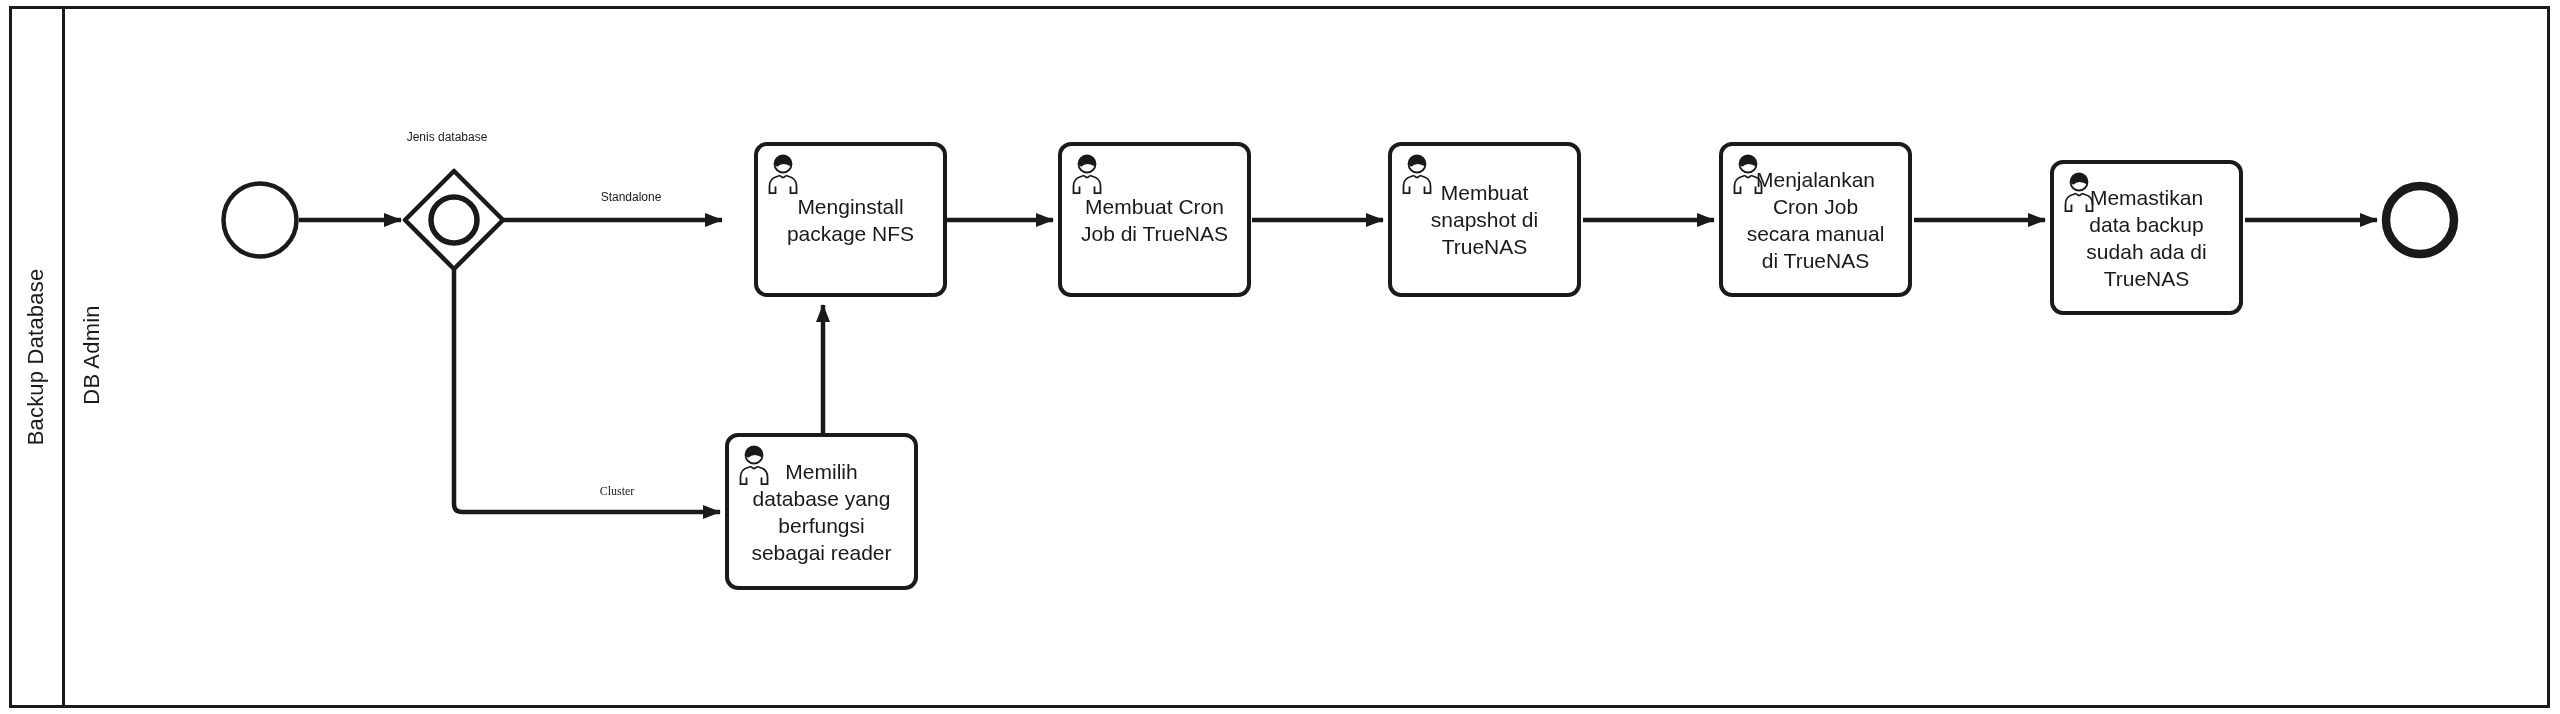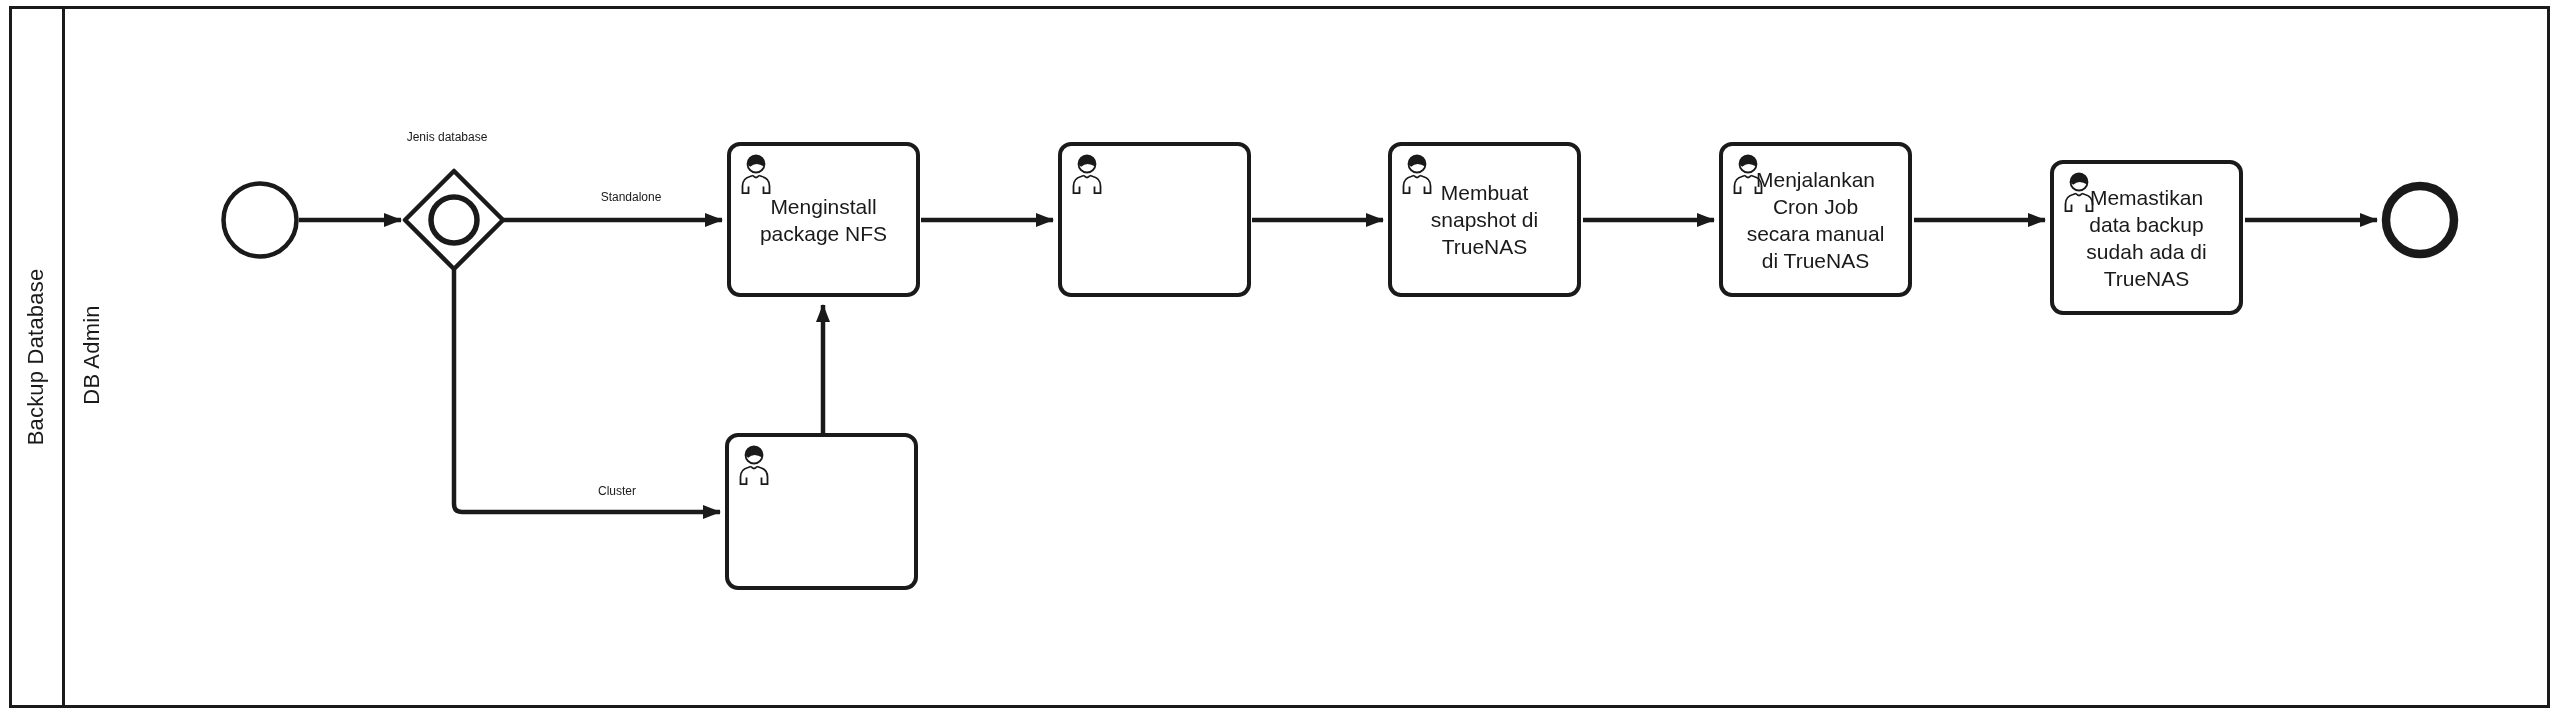--- a/index.html
+++ b/index.html
@@ -86,40 +86,42 @@
     <circle class="shape" cx="260" cy="220" r="36.5" stroke-width="4.5"></circle>
 
     <polygon class="shape" points="454,171 503,220 454,269 405,220" stroke-width="4.5" stroke-linejoin="round"></polygon>
     <circle class="shape" cx="454" cy="220" r="23" fill="none" stroke-width="5.5"></circle>
 
     <circle class="shape" cx="2420" cy="220" r="34" stroke-width="8.5"></circle>
   </svg>
 
   <div class="node-label" style="left:447px;top:137px;">Jenis database</div>
   <div class="node-label" style="left:616px;top:197px;margin-left:15px;">Standalone</div>
-  <div class="node-label" style="left:617px;top:491px;">Cluster</div>
+  <div class="node-label" style="left:617px;top:491px;font-family:Liberation Serif, serif;">Cluster</div>
 
-  <div class="task" style="left:727px;top:142px;align-items:center;">
+  <div class="task" style="left:754px;top:142px;align-items:center;">
     <svg class="task-icon" viewBox="0 0 36 44">
       <circle cx="18" cy="13" r="8.5" fill="#fff" stroke="#1a1a1a" stroke-width="1.8"></circle>
       <path d="M9.7,11.5 A8.5,8.5 0 0 1 26.3,10.8 L26.2,15.6 Q18,10.2 12.2,15.8 L10.4,14.4 Q9.8,13 9.7,11.5 Z" fill="#1a1a1a"></path>
       <path d="M4.5,43 V35 Q4.5,27.5 12,25.5 L15,24.5 M31.5,43 V35 Q31.5,27.5 24,25.5 L21,24.5 M15,24.5 Q18,28.5 21,24.5" fill="none" stroke="#1a1a1a" stroke-width="1.8"></path>
       <path d="M4.5,42.2 H10.5 V35.5 M31.5,42.2 H25.5 V35.5" fill="none" stroke="#1a1a1a" stroke-width="1.8"></path>
     </svg>
     <span class="task-label">Menginstall
 package NFS</span>
   </div>
 
   <div class="task" style="left:1058px;top:142px;">
     <svg class="task-icon" viewBox="0 0 36 44">
       <circle cx="18" cy="13" r="8.5" fill="#fff" stroke="#1a1a1a" stroke-width="1.8"></circle>
       <path d="M9.7,11.5 A8.5,8.5 0 0 1 26.3,10.8 L26.2,15.6 Q18,10.2 12.2,15.8 L10.4,14.4 Q9.8,13 9.7,11.5 Z" fill="#1a1a1a"></path>
       <path d="M4.5,43 V35 Q4.5,27.5 12,25.5 L15,24.5 M31.5,43 V35 Q31.5,27.5 24,25.5 L21,24.5 M15,24.5 Q18,28.5 21,24.5" fill="none" stroke="#1a1a1a" stroke-width="1.8"></path>
       <path d="M4.5,42.2 H10.5 V35.5 M31.5,42.2 H25.5 V35.5" fill="none" stroke="#1a1a1a" stroke-width="1.8"></path>
     </svg>
+    <span class="task-label">Membuat Cron
+Job di TrueNAS</span>
   </div>
 
   <div class="task" style="left:1388px;top:142px;text-align:center;">
     <svg class="task-icon" viewBox="0 0 36 44">
       <circle cx="18" cy="13" r="8.5" fill="#fff" stroke="#1a1a1a" stroke-width="1.8"></circle>
       <path d="M9.7,11.5 A8.5,8.5 0 0 1 26.3,10.8 L26.2,15.6 Q18,10.2 12.2,15.8 L10.4,14.4 Q9.8,13 9.7,11.5 Z" fill="#1a1a1a"></path>
       <path d="M4.5,43 V35 Q4.5,27.5 12,25.5 L15,24.5 M31.5,43 V35 Q31.5,27.5 24,25.5 L21,24.5 M15,24.5 Q18,28.5 21,24.5" fill="none" stroke="#1a1a1a" stroke-width="1.8"></path>
       <path d="M4.5,42.2 H10.5 V35.5 M31.5,42.2 H25.5 V35.5" fill="none" stroke="#1a1a1a" stroke-width="1.8"></path>
     </svg>
     <span class="task-label">Membuat
@@ -153,15 +155,19 @@
 TrueNAS</span>
   </div>
 
   <div class="task" style="left:725px;top:433px;height:157px;">
     <svg class="task-icon" viewBox="0 0 36 44">
       <circle cx="18" cy="13" r="8.5" fill="#fff" stroke="#1a1a1a" stroke-width="1.8"></circle>
       <path d="M9.7,11.5 A8.5,8.5 0 0 1 26.3,10.8 L26.2,15.6 Q18,10.2 12.2,15.8 L10.4,14.4 Q9.8,13 9.7,11.5 Z" fill="#1a1a1a"></path>
       <path d="M4.5,43 V35 Q4.5,27.5 12,25.5 L15,24.5 M31.5,43 V35 Q31.5,27.5 24,25.5 L21,24.5 M15,24.5 Q18,28.5 21,24.5" fill="none" stroke="#1a1a1a" stroke-width="1.8"></path>
       <path d="M4.5,42.2 H10.5 V35.5 M31.5,42.2 H25.5 V35.5" fill="none" stroke="#1a1a1a" stroke-width="1.8"></path>
     </svg>
+    <span class="task-label">Memilih
+database yang
+berfungsi
+sebagai reader</span>
   </div>
 
 </div>
 
 </body></html>

